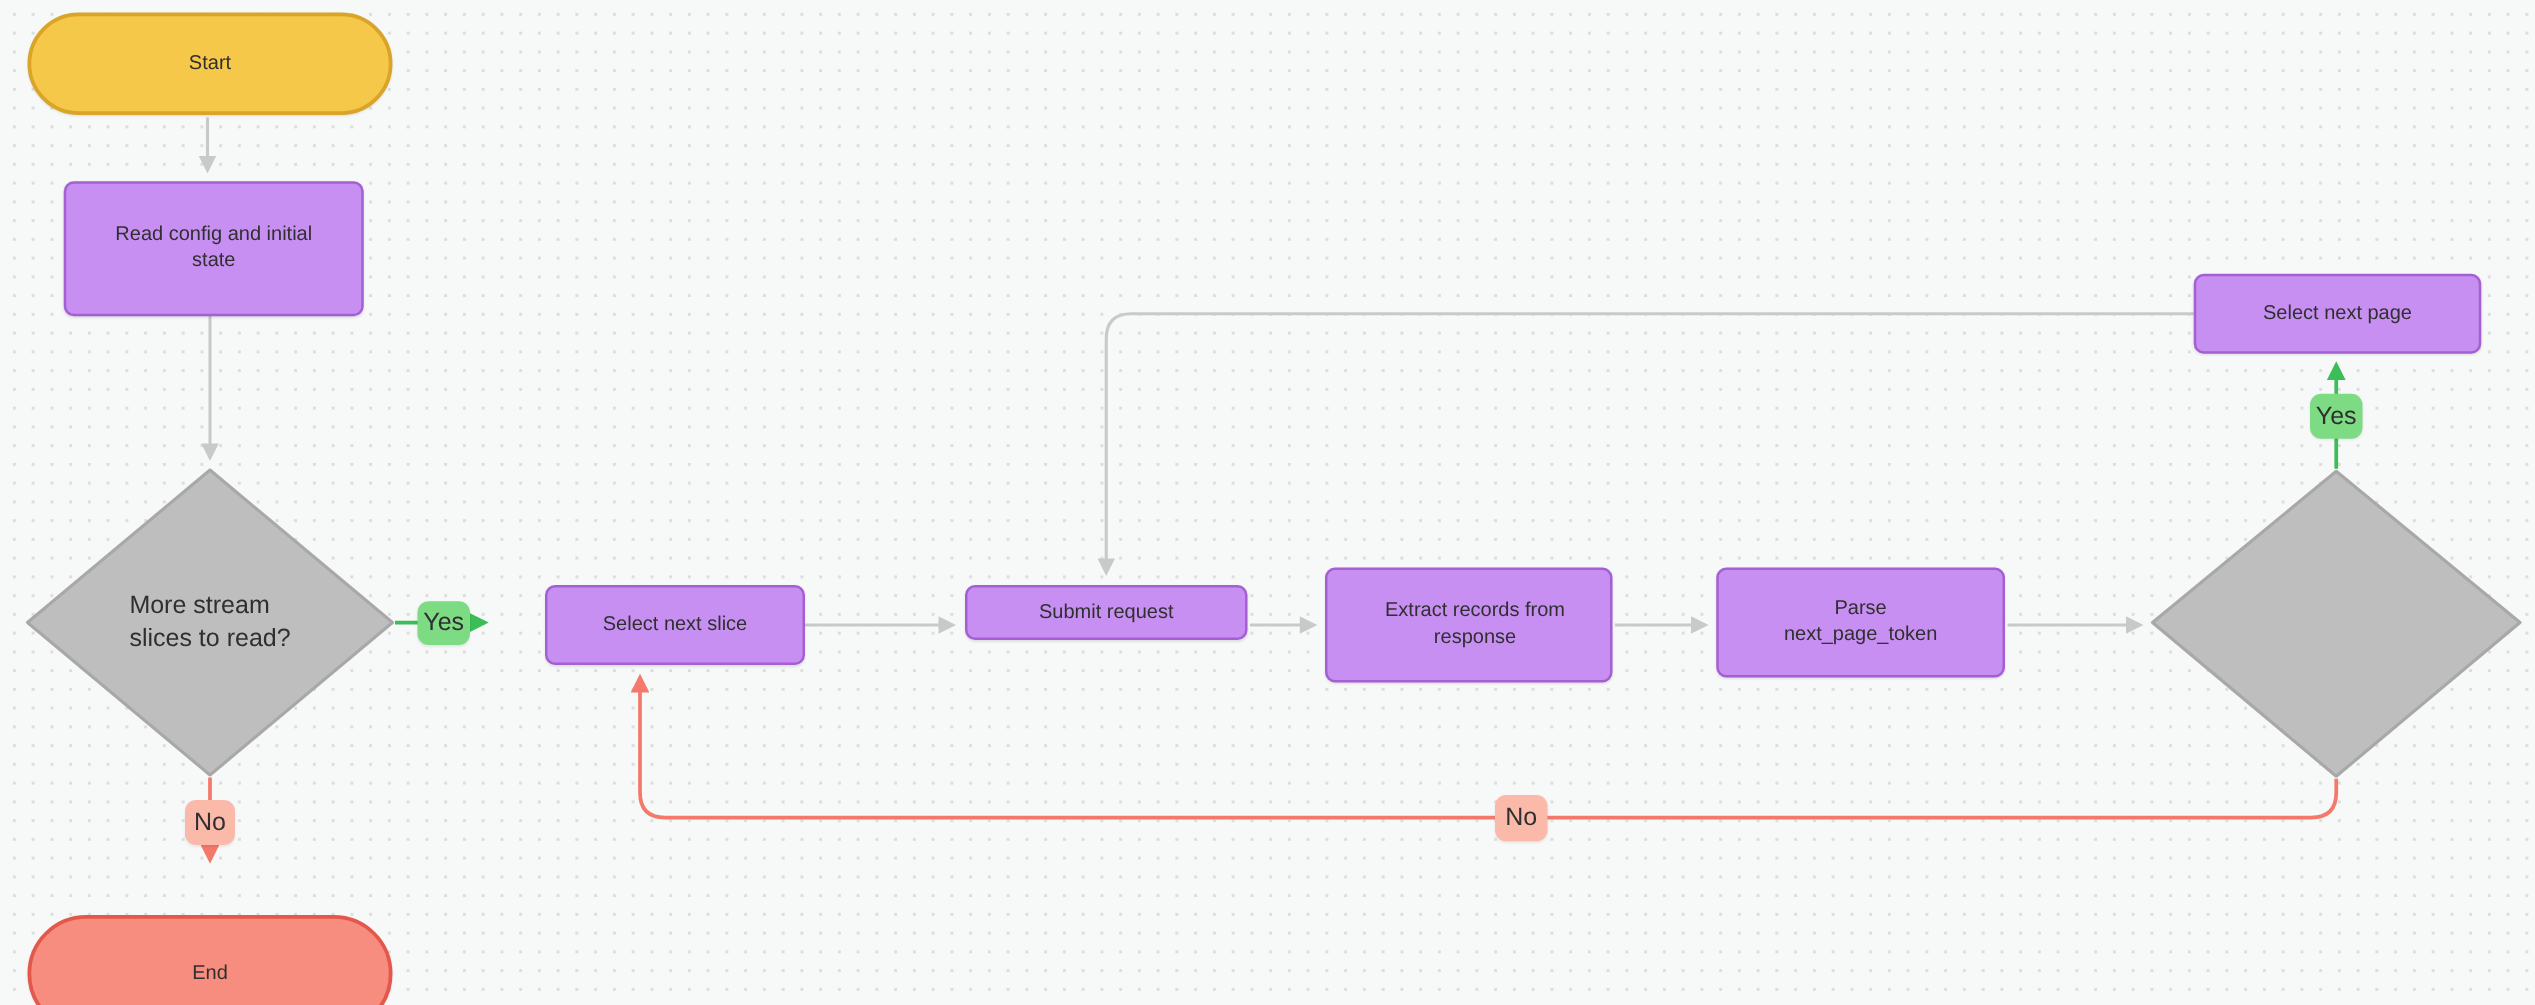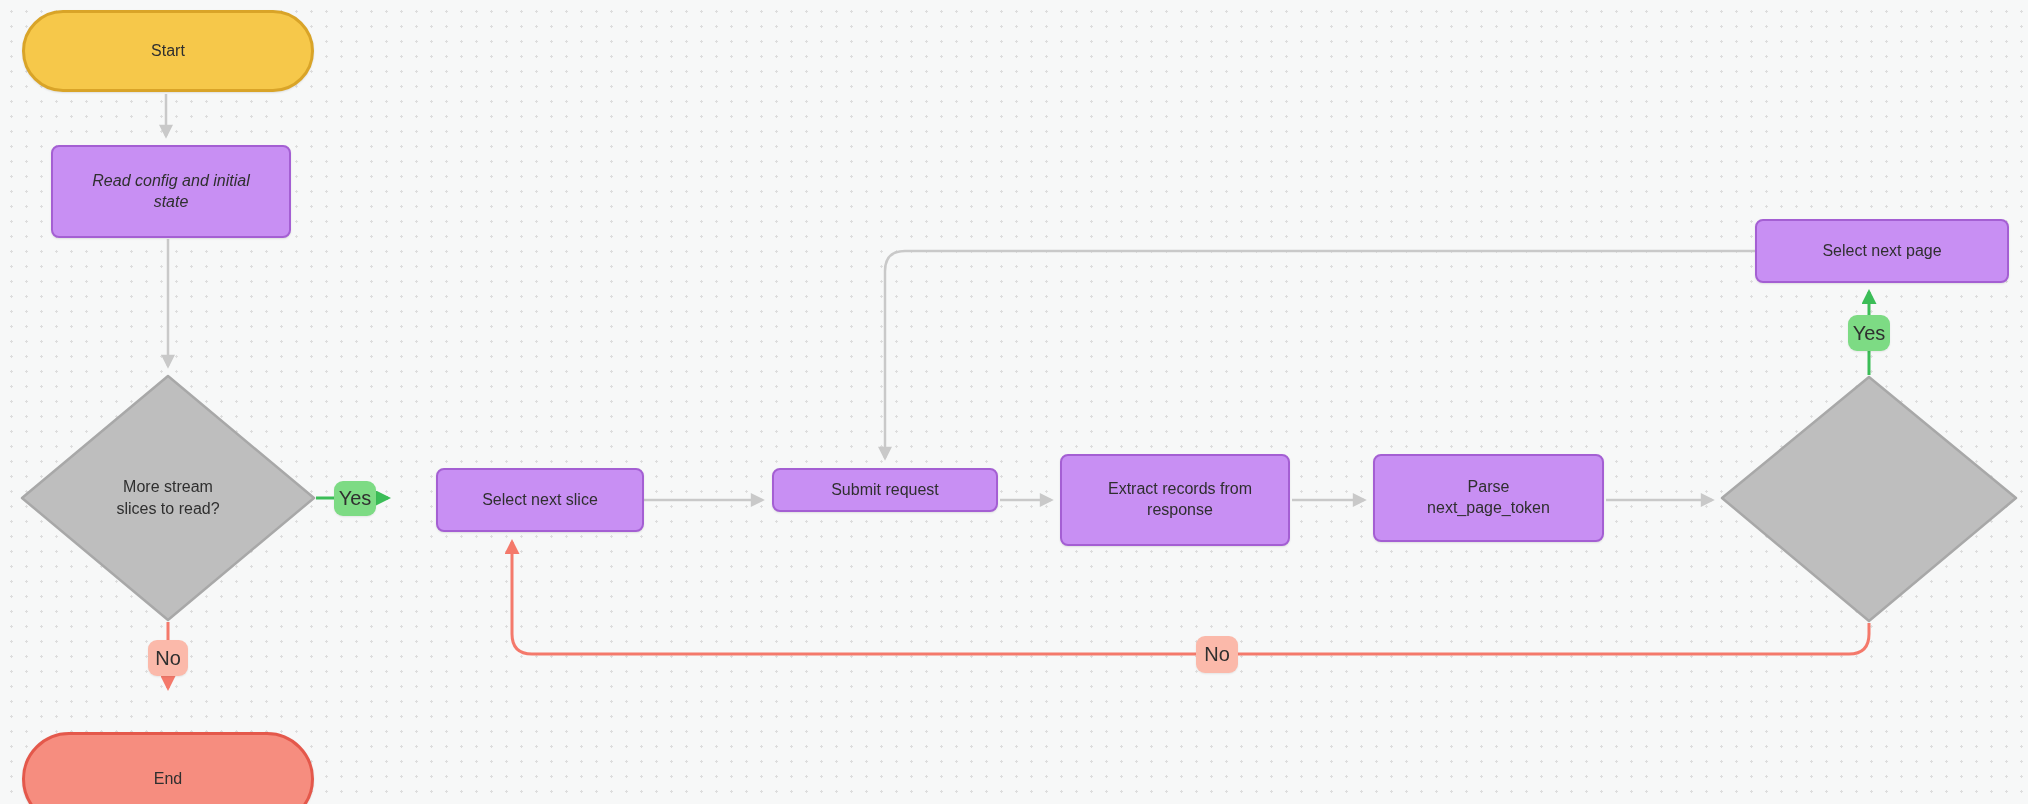--- a/index.html
+++ b/index.html
@@ -37,32 +37,32 @@
     left:22px;top:732px;width:292px;height:94px;
     background:var(--terminal_end_fill,#F68D7F);
     border:3px solid var(--terminal_end_border,#E4584B);
   }
   .proc{
     background:var(--process_fill,#C88FF3);
     border:2.5px solid var(--process_border,#A45FD3);
     border-radius:8px;
     padding:4px 10px;
   }
-  .n-read-config   {left:51px;  top:145px; width:240px; height:93px;font-style:italic;}
+  .n-read-config   {left:51px;  top:145px; width:240px; height:108px;}
   .n-select-slice  {left:398px; top:468px; width:208px; height:64px;margin-left:38px;}
   .n-submit        {left:772px; top:468px; width:226px; height:44px;}
   .n-extract       {left:1060px;top:454px; width:230px; height:92px;padding-left:20px;}
   .n-parse         {left:1373px;top:454px; width:231px; height:88px;}
-  .n-select-page   {left:1755px;top:219px; width:254px; height:64px;}
+  .n-select-page   {left:1755px;top:219px; width:230px; height:64px;}
   .diamond-label{
     position:absolute;
     display:flex;align-items:center;justify-content:center;
-    text-align:center;
+    text-align:left;
     color:var(--text,#2F2F2F);
-    font-size:16px;line-height:1.35;
+    font-size:20px;line-height:1.35;
     white-space:pre-line;
     box-shadow:none;
   }
   .dl-1{left:58px;  top:440px; width:220px; height:116px;}
   .dl-2{left:1759px;top:440px; width:220px; height:116px;}
   .badge{
     position:absolute;
     display:flex;align-items:center;justify-content:center;
     font-size:20px;font-weight:500;
     color:var(--text,#2F2F2F);

